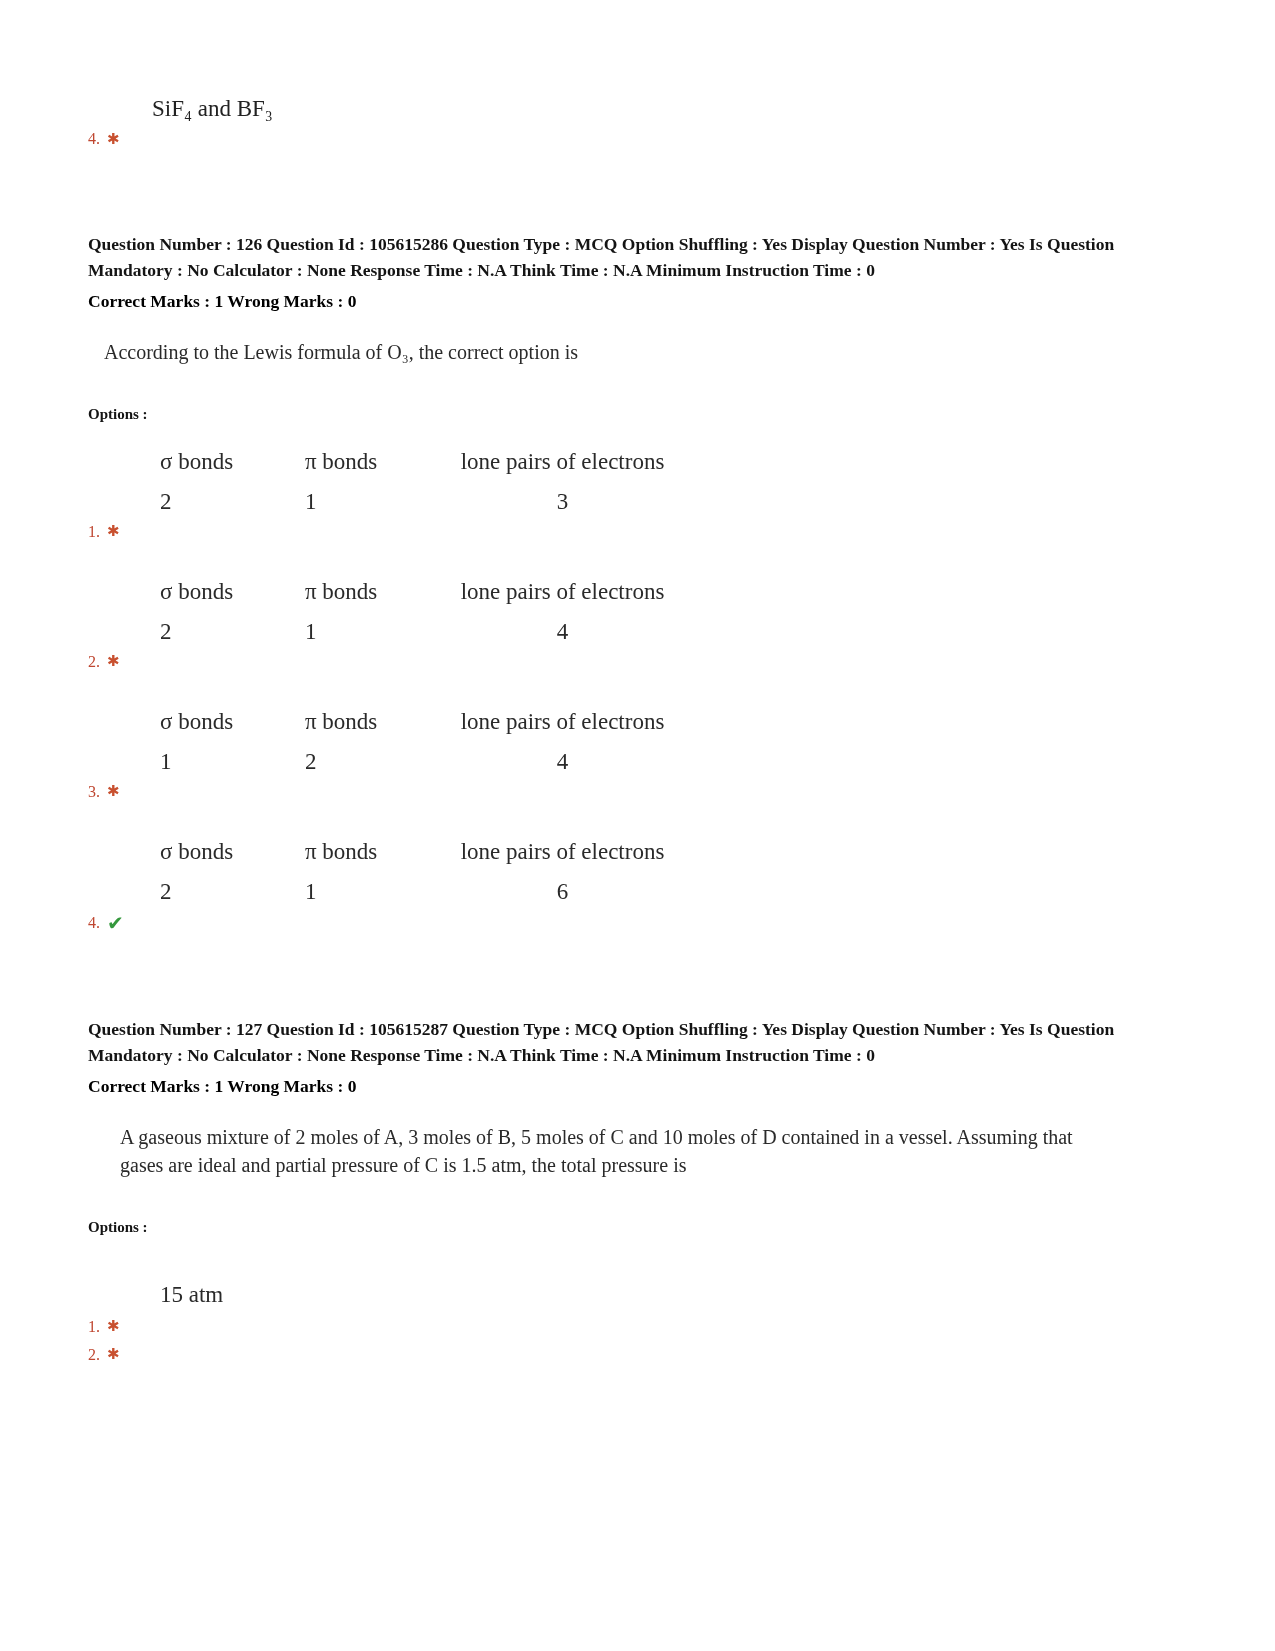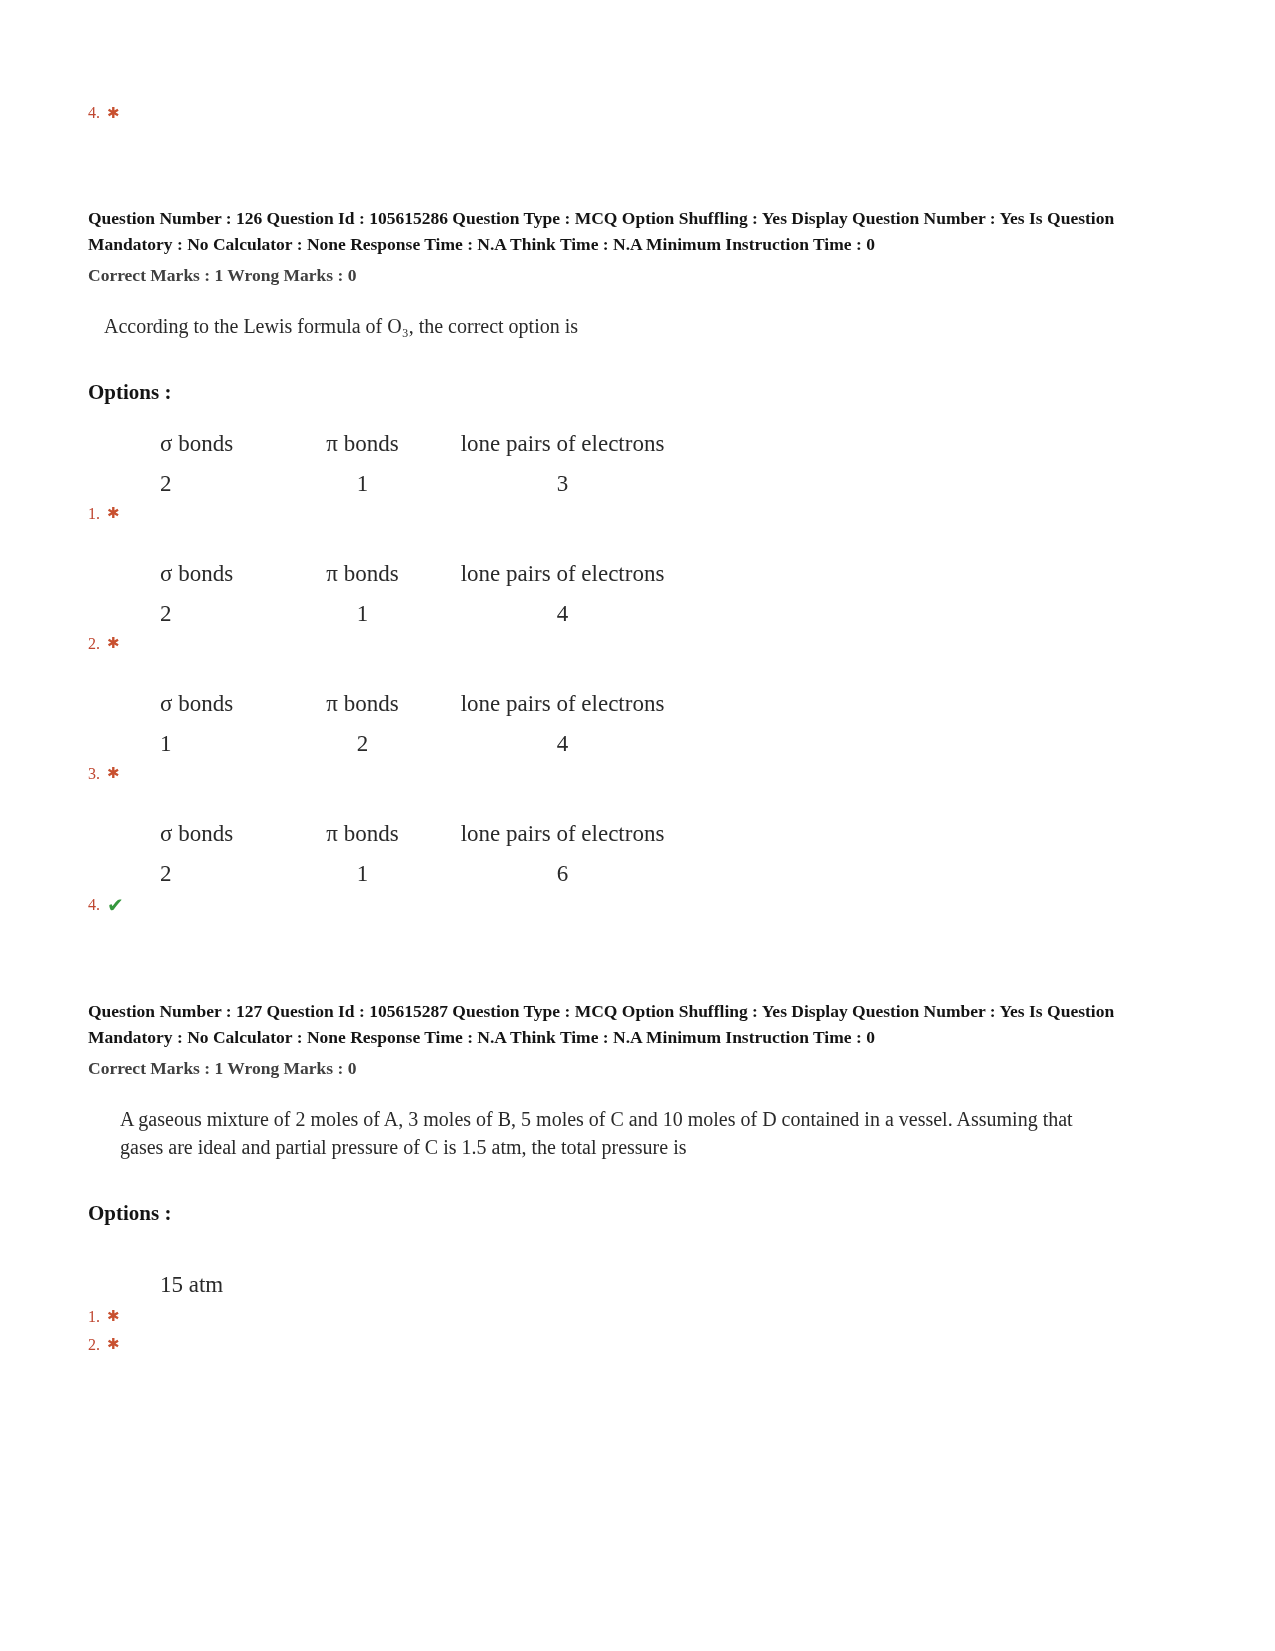--- a/index.html
+++ b/index.html
@@ -37,60 +37,61 @@
     font-weight: bold;
     font-size: 17.5px;
     line-height: 1.48;
     max-width: 1050px;
     color: #141414;
   }
   .marksline {
     font-weight: bold;
     font-size: 17.5px;
     margin-top: 7px;
-    color: #404040;
+    color: #000000;
   }
   .qtext {
     font-size: 20px;
     line-height: 1.4;
     margin: 26px 0 0 16px;
     max-width: 965px;
     color: #2a2a2a;
   }
   .qtext.q127 { margin-left: 32px; }
   .options-label {
     font-weight: bold;
-    font-size: 21px;
+    font-size: 15px;
     margin-top: 40px;
     color: #141414;
   }
 
   
   .option-block { margin-bottom: 38px; }
   .tbl { margin-left: 72px; margin-top: 26px; font-size: 23px; color: #2a2a2a; }
   .tbl .row { display: flex; }
   .tbl .c1 { width: 115px; text-align: left; }
-  .tbl .c2 { width: 115px; margin-left: 30px; text-align: center; }
+  .tbl .c2 { width: 115px; margin-left: 30px; text-align: left; }
   .tbl .c3 { width: 265px; margin-left: 10px; text-align: center; font-family: Liberation Serif, serif; }
   .tbl .vals { margin-top: 14px; }
 
   
   .simple-opt {
     font-size: 23px;
     margin: 46px 0 0 72px;
     color: #2a2a2a;
   }
   .simple-block .optnum { margin-top: 10px; }
 </style>
 </head>
 <body>
 
 <div class="page">
 
   <section>
+    <div class="lead-text">SiF₄ and BF₃</div>
     <div class="optnum">
       <span>4.</span>
       <span class="mark wrong">✱</span>
     </div>
   </section>
 
   <section class="qsection">
     <p class="meta">Question Number : 126 Question Id : 105615286 Question Type : MCQ Option Shuffling : Yes Display Question Number : Yes Is Question Mandatory : No Calculator : None Response Time : N.A Think Time : N.A Minimum Instruction Time : 0</p>
     <p class="marksline">Correct Marks : 1 Wrong Marks : 0</p>
     <p class="qtext">According to the Lewis formula of O₃, the correct option is</p>

